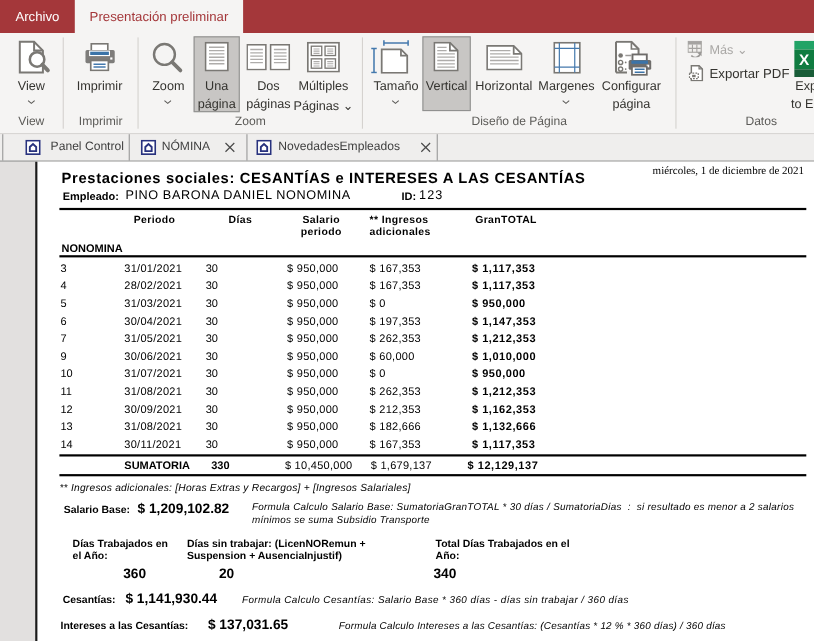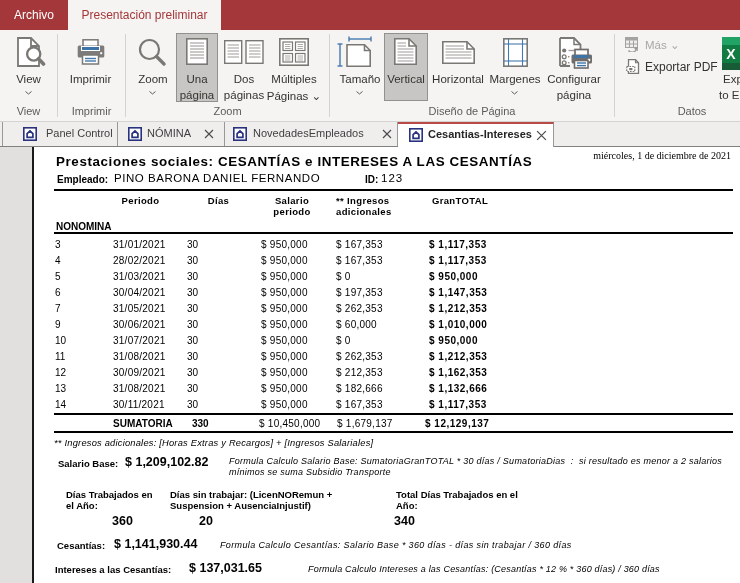--- a/index.html
+++ b/index.html
@@ -273,40 +273,30 @@
 <div class="otab" style="left:118px; width:107px;">
   <svg class="oticon" style="left:10px;" viewBox="0 0 14 14">
         <rect x="0.8" y="0.8" width="12.4" height="12.4" fill="#fff" stroke="#28327E" stroke-width="1.6"></rect>
         <path d="M4.1 10.4 L4.1 6.6 L7 4 L9.9 6.6 L9.9 10.4 Z" fill="#fff" stroke="#28327E" stroke-width="1.7"></path>
       </svg>
   <span class="txt" style="left:29px;">NÓMINA</span>
   <svg class="abs" style="left:86px; top:7px;" width="10" height="10" viewBox="0 0 10 10">
         <path d="M1 1 L9 9 M9 1 L1 9" stroke="#4A4A4A" stroke-width="1.1"></path>
       </svg>
 </div>
-<div class="otab" style="left:398px; width:156px; background:#fff; border-top:2px solid #B84A48; height:25px;">
-  <svg class="oticon" style="left:11px; top:4px;" viewBox="0 0 14 14">
-        <rect x="0.8" y="0.8" width="12.4" height="12.4" fill="#fff" stroke="#28327E" stroke-width="1.6"></rect>
-        <path d="M4.1 10.4 L4.1 6.6 L7 4 L9.9 6.6 L9.9 10.4 Z" fill="#fff" stroke="#28327E" stroke-width="1.7"></path>
-      </svg>
-  <span class="txt b" style="left:30px; top:4px; color:#252525;">Cesantias-Intereses</span>
-  <svg class="abs" style="left:138px; top:6px;" width="11" height="11" viewBox="0 0 10 10">
-        <path d="M1 1 L9 9 M9 1 L1 9" stroke="#4A4A4A" stroke-width="1.1"></path>
-      </svg>
-</div>
 </div>
 
 <div id="preview" class="abs">
     <div id="page"></div>
   </div>
 
 <div class="rep" style="left:460px; top:150px; width:271px; text-align:right; font-family:'Liberation Serif',serif; font-size:10px;">miércoles, 1 de diciembre de 2021</div>
 <div class="rep b" style="left:56px; top:153.5px; font-size:13.4px; letter-spacing:0.6px;">Prestaciones sociales: CESANTÍAS e INTERESES A LAS CESANTÍAS</div>
 <div class="rep b" style="left:57px; top:174px; font-size:10px;">Empleado:</div>
-<div class="rep" style="left:114px; top:172px; font-size:11.5px; letter-spacing:0.55px;">PINO BARONA DANIEL FERNANDO</div>
+<div class="rep" style="left:114px; top:172px; font-size:11.5px; letter-spacing:0.55px;">PINO BARONA DANIEL NONOMINA</div>
 <div class="rep b" style="left:365px; top:174px; font-size:10px;">ID:</div>
 <div class="rep" style="left:381px; top:172px; font-size:11.5px; letter-spacing:1px;">123</div>
 
 <div class="hline" style="left:54px; top:189px; width:679px; height:2px;"></div>
 
 <div class="rep b" style="left:113px; top:195px; width:55px; text-align:center; font-size:9.5px; letter-spacing:0.35px;">Periodo</div>
 <div class="rep b" style="left:196px; top:195px; width:45px; text-align:center; font-size:9.5px; letter-spacing:0.35px;">Días</div>
 <div class="rep b" style="left:264px; top:195px; width:56px; text-align:center; font-size:9.5px; letter-spacing:0.35px;">Salario<br>periodo</div>
 <div class="rep b" style="left:336px; top:195px; font-size:9.5px; letter-spacing:0.35px;">** Ingresos<br>adicionales</div>
 <div class="rep b" style="left:430px; top:195px; width:60px; text-align:center; font-size:9.5px; letter-spacing:0.35px;">GranTOTAL</div>

